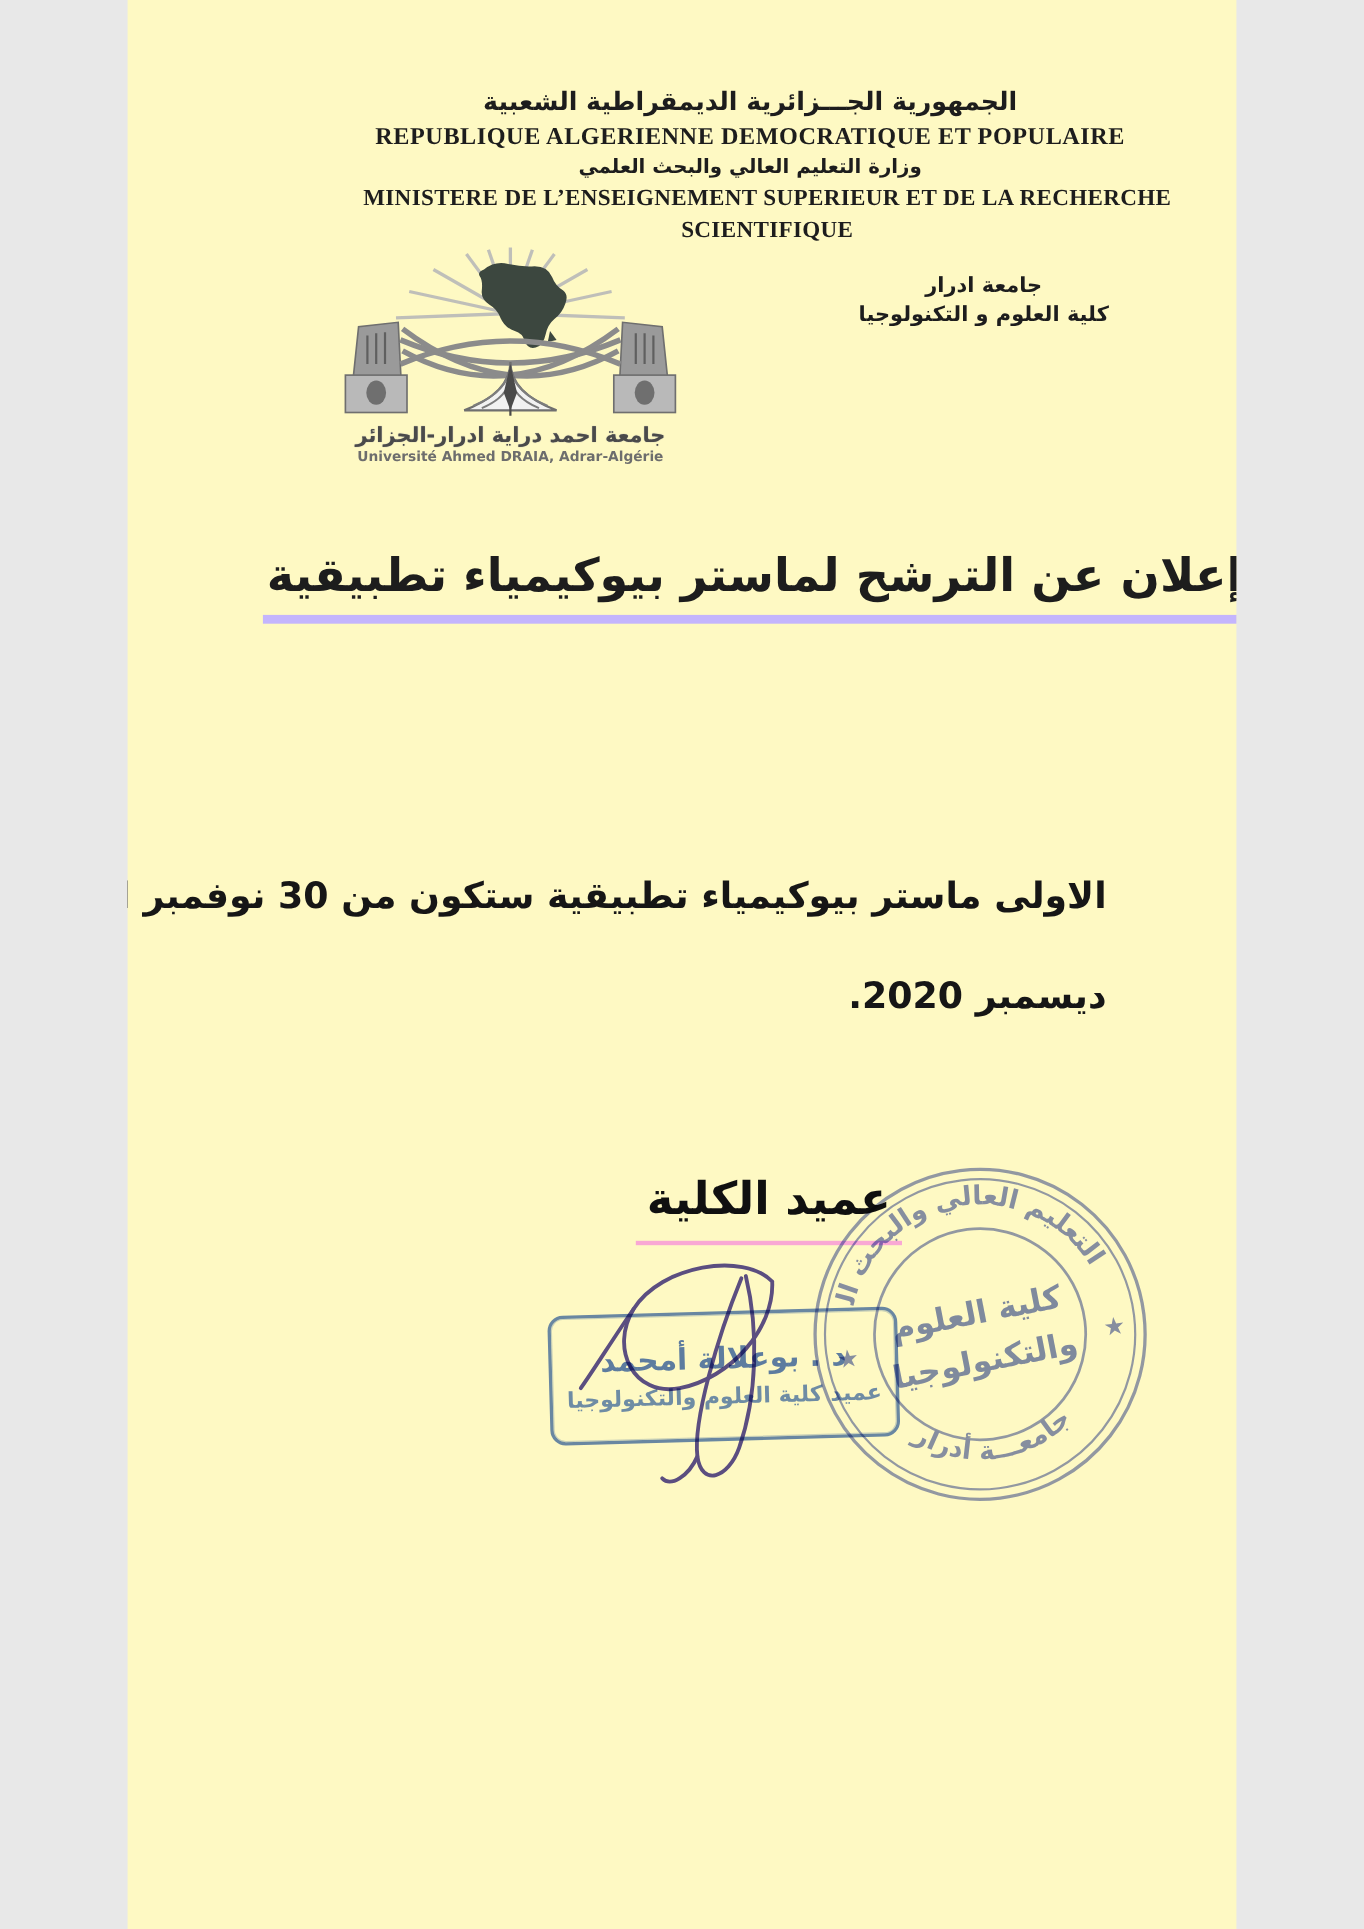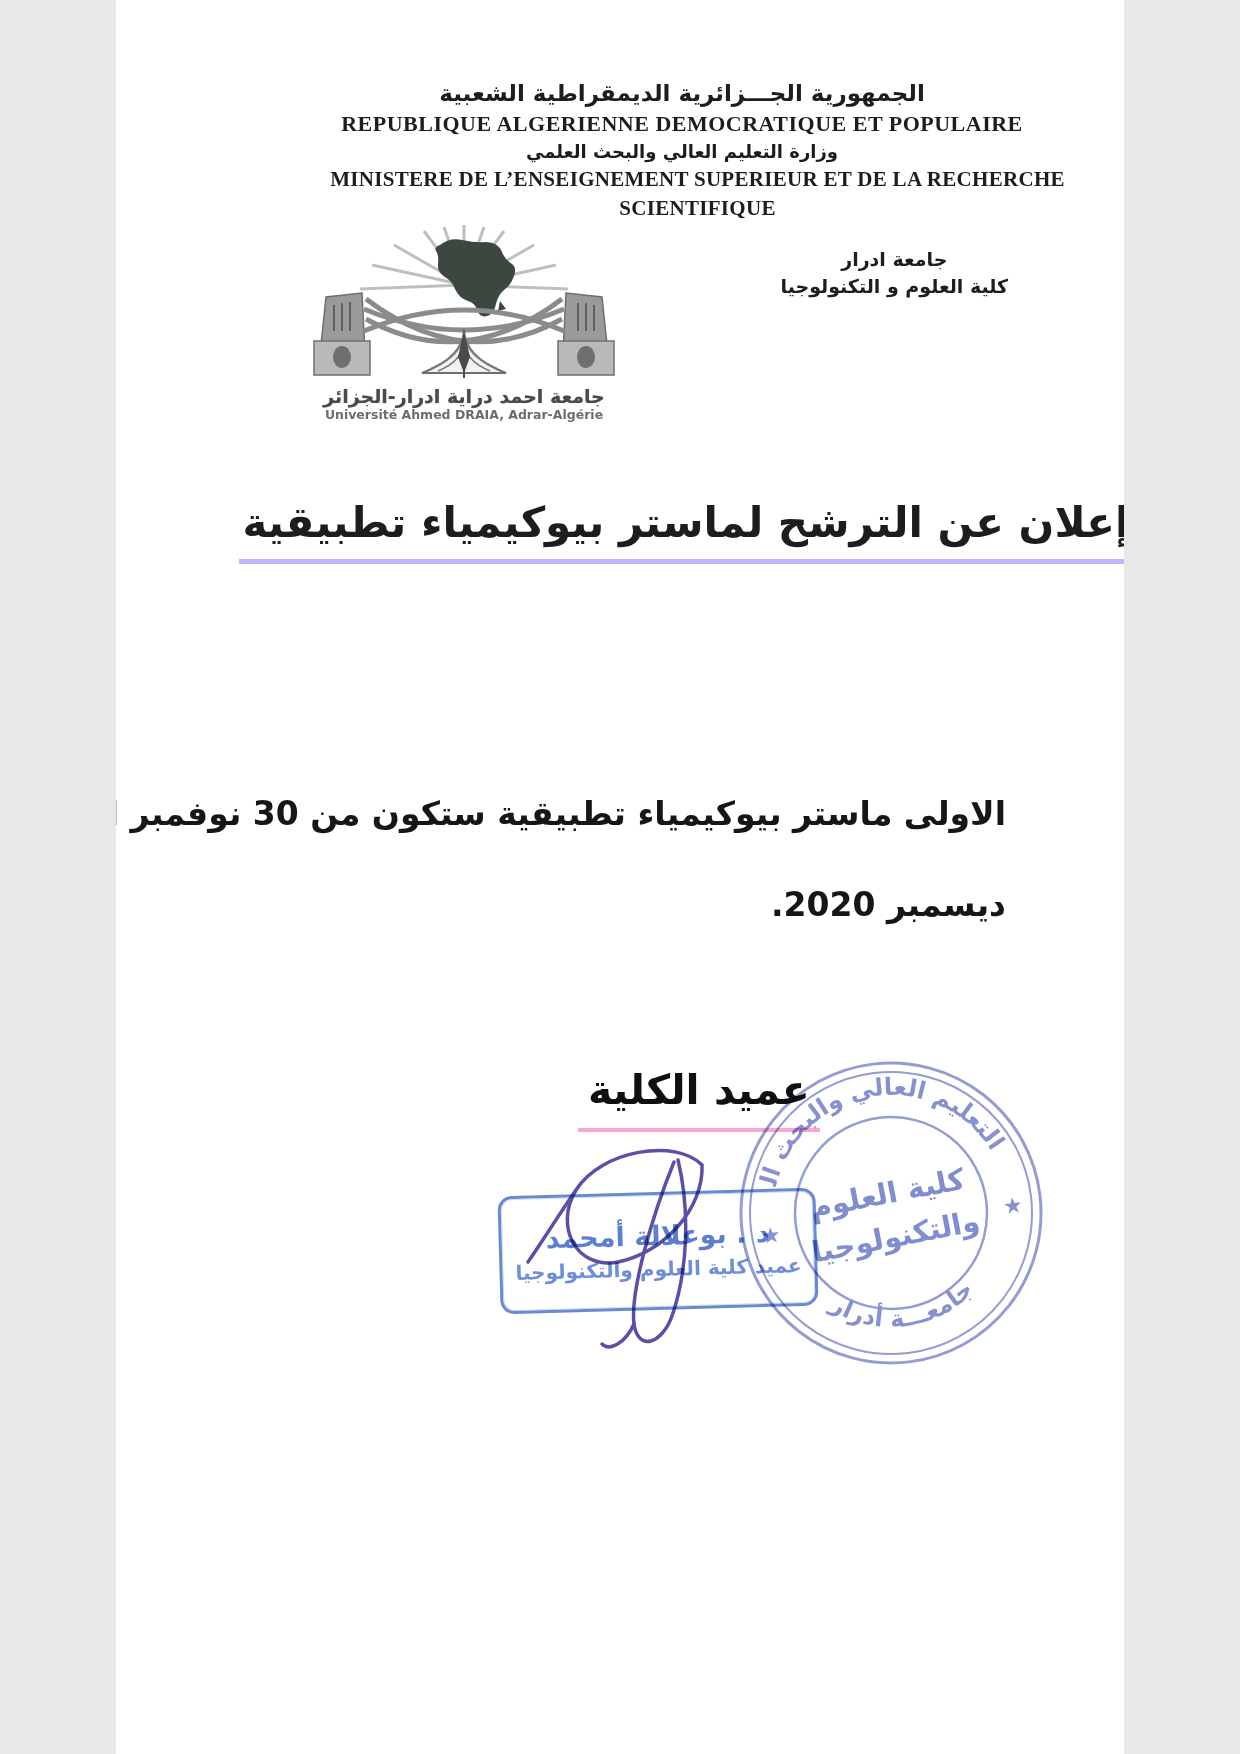--- a/index.html
+++ b/index.html
@@ -1,20 +1,20 @@
 <!DOCTYPE html>
 <html lang="ar"><head>
 <meta charset="utf-8">
 <style>
   html,body{margin:0;padding:0;background:#e8e8e8;}
   .page{
     position:relative;
     width:1008px;height:1754px;
     margin:0 auto;
-    background:#ffffff;
+    background:#fef9c3;
     overflow:hidden;
     font-family:"DejaVu Sans",sans-serif;
     color:#1d1d1d;
     text-decoration:underline;
   }
   
   .header{
     position:absolute;top:78px;left:0;width:1132px;
     text-align:center;
   }
@@ -31,21 +31,21 @@
     position:absolute;right:116px;top:246px;
     text-align:center;direction:rtl;
     font-weight:bold;font-size:19px;line-height:27px;
   }
   
   .doc-title-wrap{position:absolute;top:498px;left:0;width:1140px;text-align:center;}
   .doc-title{
     display:inline-block;direction:rtl;
     font-size:42px;font-weight:bold;
     padding:0 4px 12px 4px;
-    border-bottom:5px solid #c4b5fd;
+    border-bottom:8px solid #c4b5fd;
   }
   
   .body-text{
     position:absolute;top:768px;right:118px;left:112px;
     direction:rtl;
     font-size:33px;font-weight:bold;color:#161616;
   }
   .body-line{line-height:91px;text-align:justify;text-align-last:justify;white-space:nowrap;}
   .body-line.last{text-align:center;text-align-last:right;}
   

